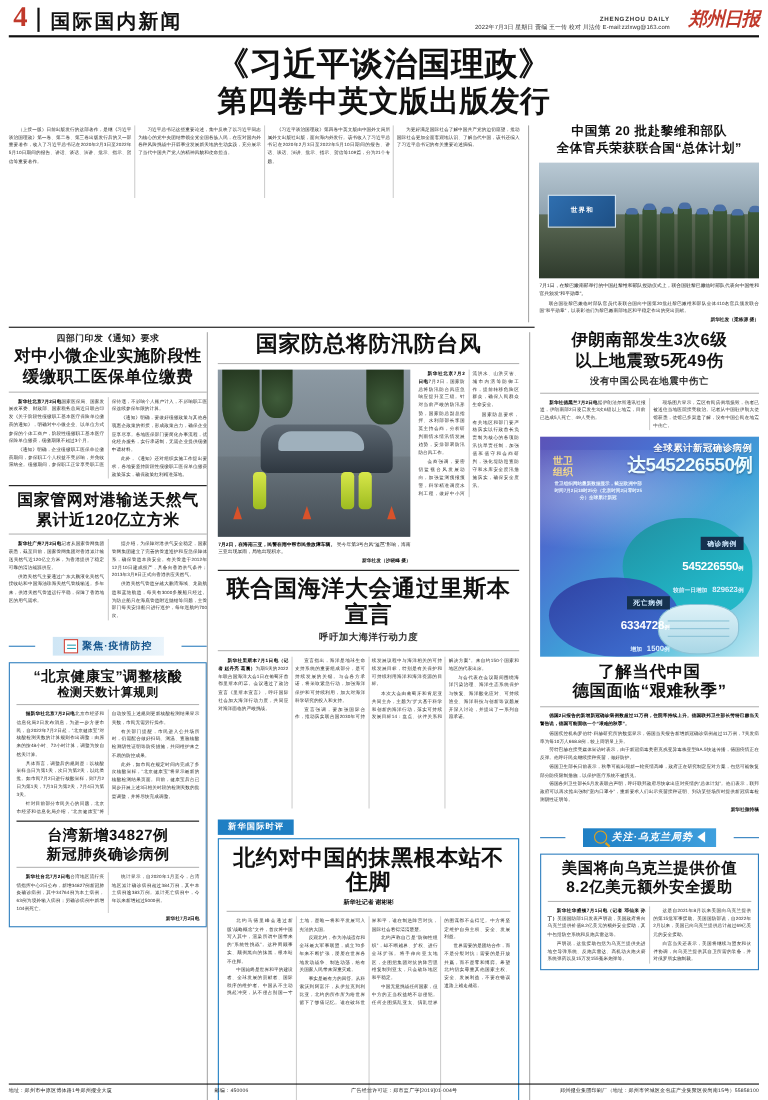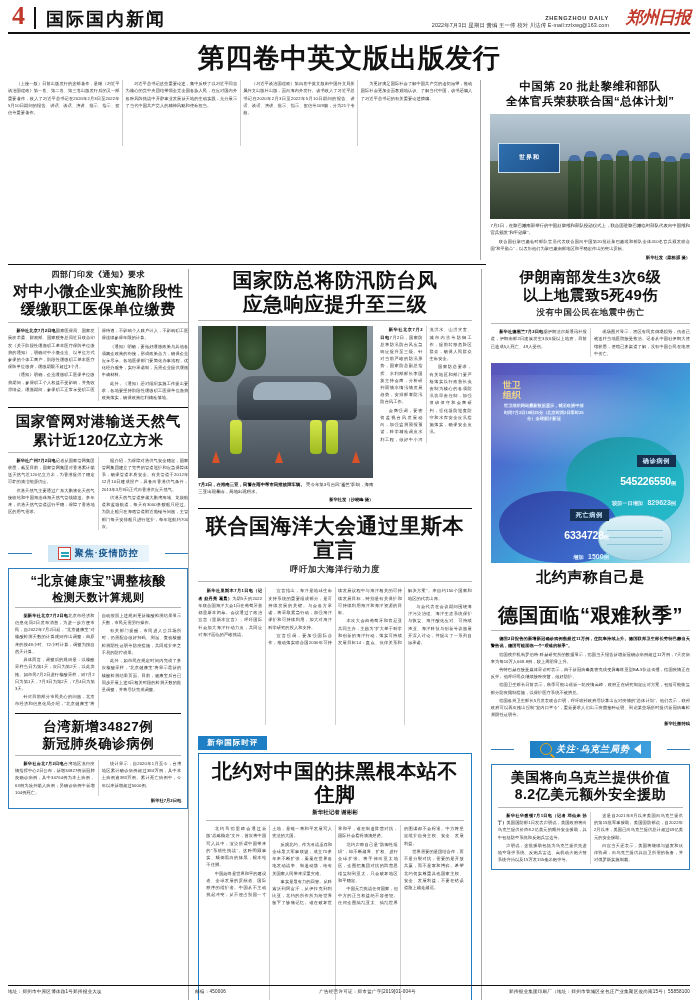--- a/index.html
+++ b/index.html
@@ -121,20 +121,21 @@
     <div class="mast-right">
       <div class="mast-meta">
         <div class="mast-en">ZHENGZHOU DAILY</div>
         <div class="mast-info">2022年7月3日 星期日 责编 王一传 校对 川法传 E-mail:zzlxwg@163.com</div>
       </div>
       <div class="nameplate">郑州日报</div>
     </div>
   </div>
 
   <div style="padding-top:8px">
+    <div class="hl" style="font-size:30px">《习近平谈治国理政》</div>
     <div class="hl" style="font-size:27px;margin-top:1px">第四卷中英文版出版发行</div>
   </div>
 
   <div style="display:flex;gap:0;margin-top:7px">
     <div style="width:478px;padding-right:8px">
       <div class="body-txt cols4" style="height:66px">
         <p>（上接一版）日前出版发行的这部著作，是继《习近平谈治国理政》第一卷、第二卷、第三卷出版发行后的又一部重要著作，收入了习近平总书记在2020年2月3日至2022年5月10日期间的报告、讲话、谈话、演讲、批示、指示、贺信等重要著作。</p>
         <p>习近平总书记这些重要论述，集中反映了以习近平同志为核心的党中央团结带领全党全国各族人民，在应对国内外各种风险挑战中开辟事业发展新天地的生动实践，充分展示了当代中国共产党人的精神风貌和使命担当。</p>
         <p>《习近平谈治国理政》第四卷中英文版由中国外文局所属外文出版社出版，面向海内外发行。该书收入了习近平总书记在2020年2月3日至2022年5月10日期间的报告、讲话、谈话、演讲、批示、指示、贺信等109篇，分为21个专题。</p>
         <p>为更好满足国际社会了解中国共产党的迫切愿望，推动国际社会更加全面客观地认识、了解当代中国，该书还编入了习近平总书记的有关重要论述摘编。</p>
@@ -239,21 +240,20 @@
           </div>
           <div class="sig">新华社7月2日电</div>
         </div>
       </div>
     </div>
 
     <div class="colM">
 
       <div class="block">
         <div class="hl" style="font-size:20px">国家防总将防汛防台风</div>
-        <div class="hl" style="font-size:20px;margin-top:2px">应急响应提升至三级</div>
         <div class="hr-hair" style="margin:5px 0"></div>
         <div style="display:flex;gap:7px">
           <div style="width:175px">
             <div class="photo ph-rain">
               <div class="tree" style="left:4px"></div>
               <div class="tree" style="left:40px;height:44px;width:28px"></div>
               <div class="tree" style="right:6px;height:50px"></div>
               <div class="road"></div>
               <div class="car"></div>
               <div class="worker" style="left:18%"></div>
@@ -322,20 +322,24 @@
         <div class="subhl">没有中国公民在地震中伤亡</div>
         <div class="hr-hair" style="margin:4px 0"></div>
         <div class="body-txt cols2">
           <p><span class="lead">新华社德黑兰7月2日电</span><span>据伊朗法尔斯通讯社报道，伊朗南部2日凌晨发生3次6级以上地震，目前已造成5人死亡、49人受伤。</span></p>
           <p>现场图片显示，震区有民房倒塌损毁，伤者已被送往当地医院接受救治。记者从中国驻伊朗大使馆获悉，使馆已多渠道了解，没有中国公民在地震中伤亡。</p>
         </div>
       </div>
 
       <div class="info-card">
         <div class="wave"></div>
+        <div class="info-top">
+          <div class="info-title">全球累计新冠确诊病例</div>
+          <div class="info-big">达545226550例</div>
+        </div>
         <div class="who-badge">
           <div>世卫</div>
           <div>组织</div>
         </div>
         <div class="info-note">世卫组织网站最新数据显示，截至欧洲中部时间7月2日18时25分（北京时间2日零时25分）全球累计新冠</div>
 
         <div class="blob-conf"></div>
         <div class="blob-death"></div>
 
         <div style="position:absolute;right:14px;top:86px;text-align:right;z-index:3">
@@ -356,22 +360,22 @@
           </div>
           <div style="margin-top:2px">
             <span class="num-sub">增加</span>
             <b class="num-sub" style="font-size:7px">1500</b><span class="num-sub">例</span>
           </div>
         </div>
         <div class="mask"></div>
       </div>
 
       <div class="block" style="margin-top:6px">
-        <div class="hl" style="font-size:15px">北约声称自己是</div>
-        <div class="hl" style="font-size:20px;margin-top:18px">德国面临“艰难秋季”</div>
+        <div class="hl" style="font-size:15px">了解当代中国</div>
+        <div class="hl" style="font-size:15px;margin-top:2px">德国面临“艰难秋季”</div>
         <div class="hr-hair" style="margin:4px 0"></div>
         <div class="body-txt">
           <p><span class="lead">德国2日报告的新增新冠确诊病例数超过11万例，住院率持续上升。德国联邦卫生部长劳特巴赫当天警告说，德国可能面临一个“艰难的秋季”。</span></p>
           <p>德国疾控机构罗伯特·科赫研究所的数据显示，德国当天报告新增新冠确诊病例超过11万例，7天发病率为每10万人668.8例，较上周明显上升。</p>
           <p>劳特巴赫在接受媒体采访时表示，由于新冠病毒奥密克戎变异毒株亚型BA.5快速传播，德国疫情正在反弹。他呼吁民众继续接种疫苗，做好防护。</p>
           <p>德国卫生部长日前表示，秋季可能出现新一轮疫情高峰，政府正在研究制定应对方案，包括可能恢复部分防疫限制措施，以保护医疗系统不被挤兑。</p>
           <p>德国各州卫生部长5月发表联合声明，呼吁联邦政府尽快拿出应对疫情的“总体计划”。他们表示，联邦政府可以再次推出强制“室内口罩令”，重新要求人们出示疫苗接种证明、到访某些场所时提供新冠病毒检测阴性证明等。</p>
         </div>
         <div class="sig">新华社微特稿</div>
       </div>

